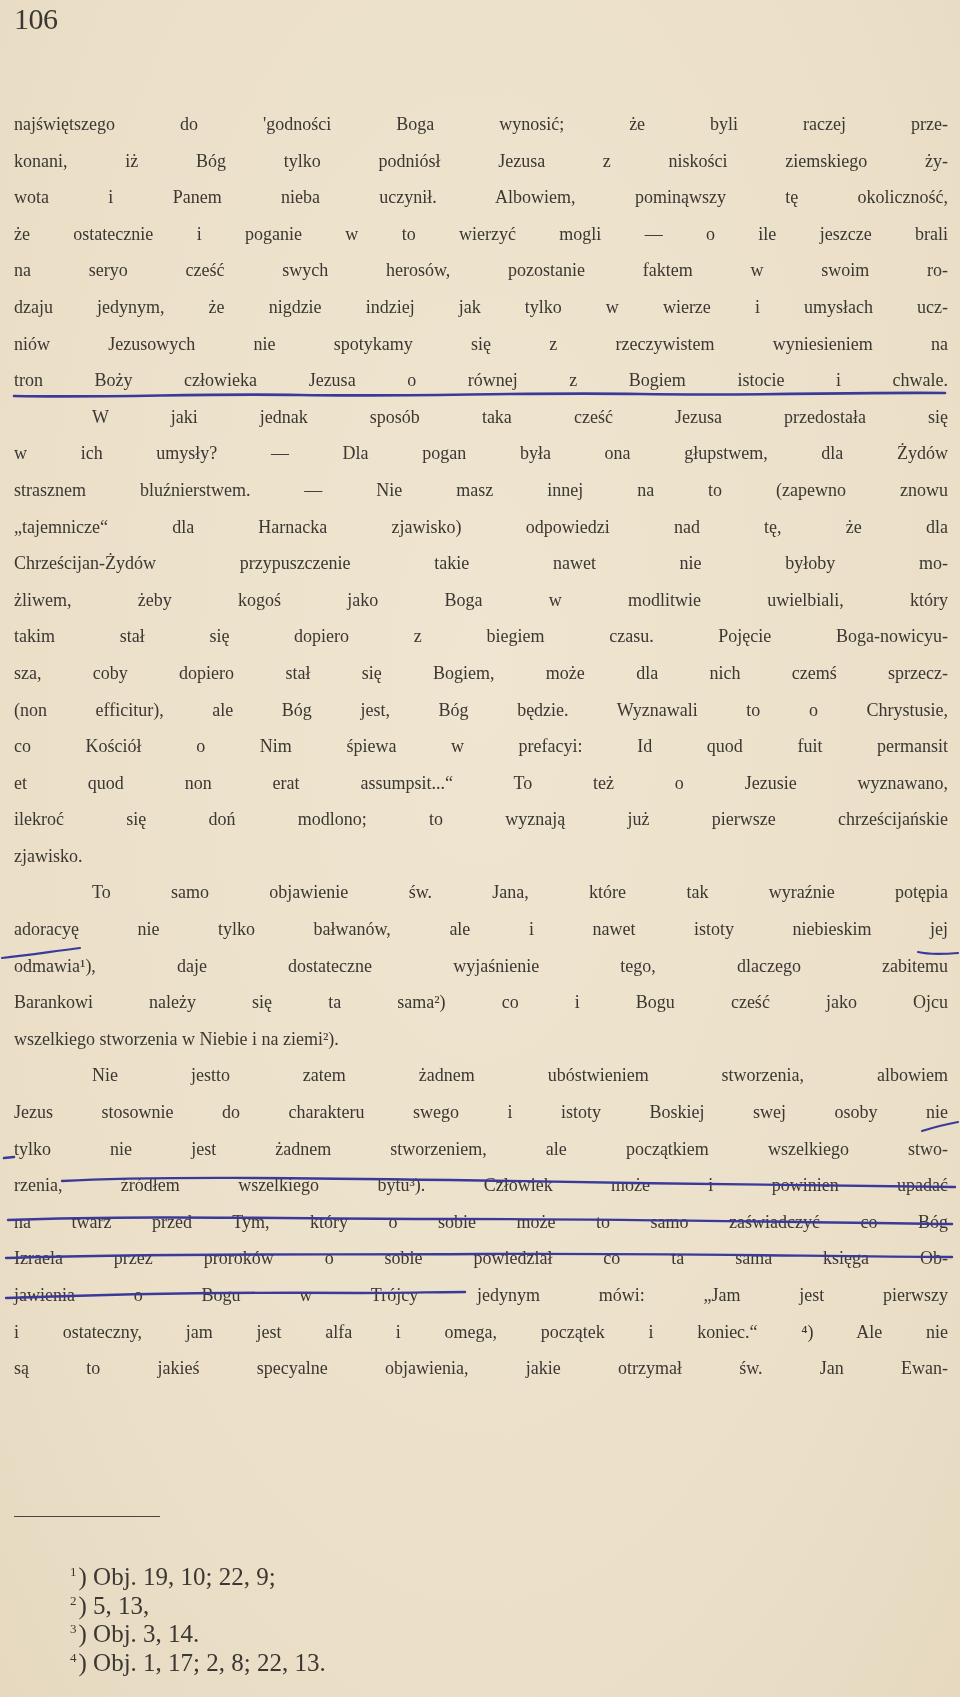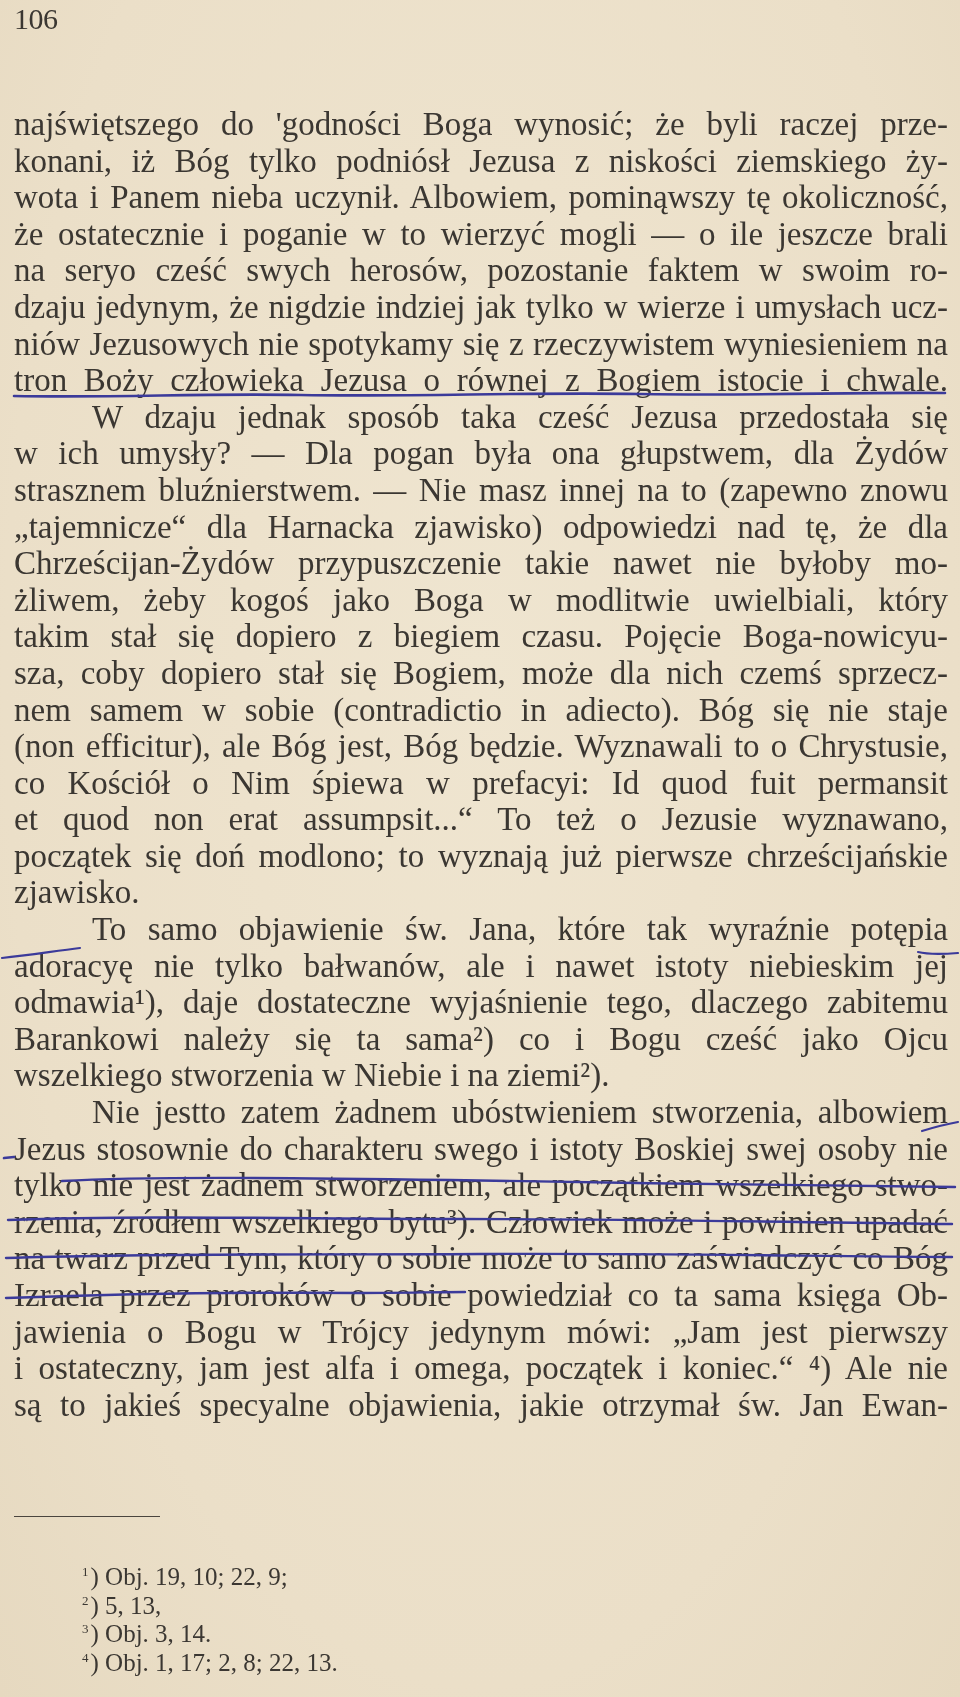--- a/index.html
+++ b/index.html
@@ -2,58 +2,57 @@
 <html><head>
 <meta charset="utf-8">
 <style>
   html, body { margin:0; padding:0; }
   body { width:960px; height:1697px; background:#ece1cb; position:relative; overflow:hidden;
          font-family:"Liberation Serif","DejaVu Serif",serif; color:#3b3732; }
   .page { position:absolute; left:0; top:0; width:960px; height:1697px;
           background: radial-gradient(ellipse at 50% 40%, #efe5d0 0%, #ebdfc8 70%, #e6d9c0 100%); }
   .page-number { position:absolute; left:14px; top:2px; font-size:30px; letter-spacing:-0.5px; }
   .body-text { position:absolute; left:14px; top:106px; width:934px; }
-  .line { height:36.6px; line-height:36.6px; font-size:33px; white-space:nowrap;
+  .line { height:36.6px; line-height:36.6px; font-size:18px; white-space:nowrap;
           text-align:justify; text-align-last:justify; overflow:visible; }
   .line.last { text-align-last:left; }
   .line.indent { padding-left:78px; }
   .rule { position:absolute; left:14px; top:1516px; width:146px; height:0; border-top:1.5px solid #4a453e; }
-  .footnotes { position:absolute; left:82px; top:1558px; }
+  .footnotes { position:absolute; left:70px; top:1558px; }
   .fn { font-size:25px; line-height:28.5px; height:28.5px; white-space:nowrap; }
   .fn sup { font-size:13px; vertical-align:9px; margin-right:2px; }
   .ink { position:absolute; left:0; top:0; width:960px; height:1697px; pointer-events:none; }
 </style>
 </head>
 <body>
 
 <div class="page">
   <div class="page-number">106</div>
 
   <div class="body-text">
     <div class="line">najświętszego do 'godności Boga wynosić; że byli raczej prze-</div>
     <div class="line">konani, iż Bóg tylko podniósł Jezusa z niskości ziemskiego ży-</div>
     <div class="line">wota i Panem nieba uczynił. Albowiem, pominąwszy tę okoliczność,</div>
     <div class="line">że ostatecznie i poganie w to wierzyć mogli — o ile jeszcze brali</div>
     <div class="line">na seryo cześć swych herosów, pozostanie faktem w swoim ro-</div>
     <div class="line">dzaju jedynym, że nigdzie indziej jak tylko w wierze i umysłach ucz-</div>
     <div class="line">niów Jezusowych nie spotykamy się z rzeczywistem wyniesieniem na</div>
     <div class="line">tron Boży człowieka Jezusa o równej z Bogiem istocie i chwale.</div>
-    <div class="line indent">W dzaju jednak sposób taka cześć Jezusa przedostała się</div>
+    <div class="line indent">W jaki jednak sposób taka cześć Jezusa przedostała się</div>
     <div class="line">w ich umysły? — Dla pogan była ona głupstwem, dla Żydów</div>
     <div class="line">strasznem bluźnierstwem. — Nie masz innej na to (zapewno znowu</div>
     <div class="line">„tajemnicze“ dla Harnacka zjawisko) odpowiedzi nad tę, że dla</div>
     <div class="line">Chrześcijan-Żydów przypuszczenie takie nawet nie byłoby mo-</div>
     <div class="line">żliwem, żeby kogoś jako Boga w modlitwie uwielbiali, który</div>
     <div class="line">takim stał się dopiero z biegiem czasu. Pojęcie Boga-nowicyu-</div>
     <div class="line">sza, coby dopiero stał się Bogiem, może dla nich czemś sprzecz-</div>
-    <div class="line">nem samem w sobie (contradictio in adiecto). Bóg się nie staje</div>
     <div class="line">(non efficitur), ale Bóg jest, Bóg będzie. Wyznawali to o Chrystusie,</div>
     <div class="line">co Kościół o Nim śpiewa w prefacyi: Id quod fuit permansit</div>
     <div class="line">et quod non erat assumpsit...“ To też o Jezusie wyznawano,</div>
-    <div class="line">początek się doń modlono; to wyznają już pierwsze chrześcijańskie</div>
+    <div class="line">ilekroć się doń modlono; to wyznają już pierwsze chrześcijańskie</div>
     <div class="line last">zjawisko.</div>
     <div class="line indent">To samo objawienie św. Jana, które tak wyraźnie potępia</div>
     <div class="line">adoracyę nie tylko bałwanów, ale i nawet istoty niebieskim jej</div>
     <div class="line">odmawia¹), daje dostateczne wyjaśnienie tego, dlaczego zabitemu</div>
     <div class="line">Barankowi należy się ta sama²) co i Bogu cześć jako Ojcu</div>
     <div class="line last">wszelkiego stworzenia w Niebie i na ziemi²).</div>
     <div class="line indent">Nie jestto zatem żadnem ubóstwieniem stworzenia, albowiem</div>
     <div class="line">Jezus stosownie do charakteru swego i istoty Boskiej swej osoby nie</div>
     <div class="line">tylko nie jest żadnem stworzeniem, ale początkiem wszelkiego stwo-</div>
     <div class="line">rzenia, źródłem wszelkiego bytu³). Człowiek może i powinien upadać</div>

